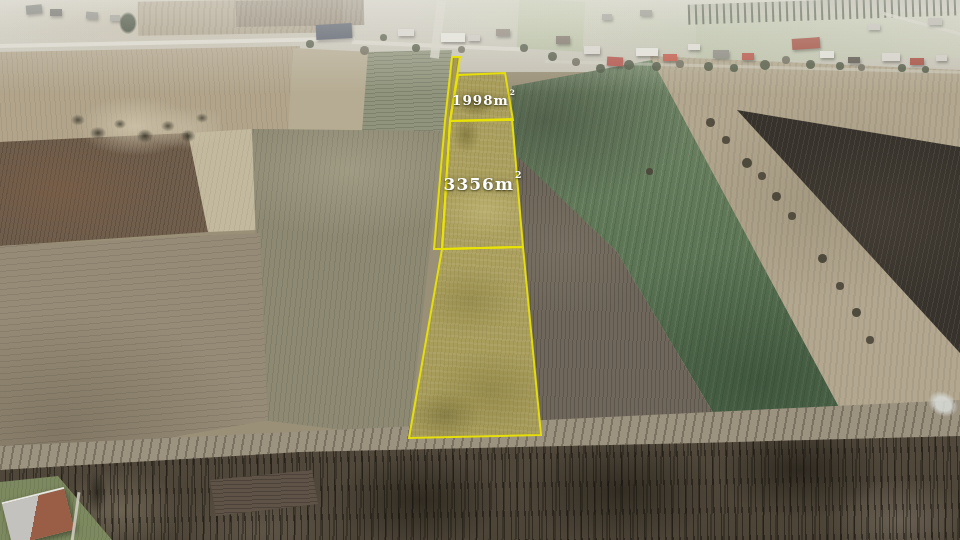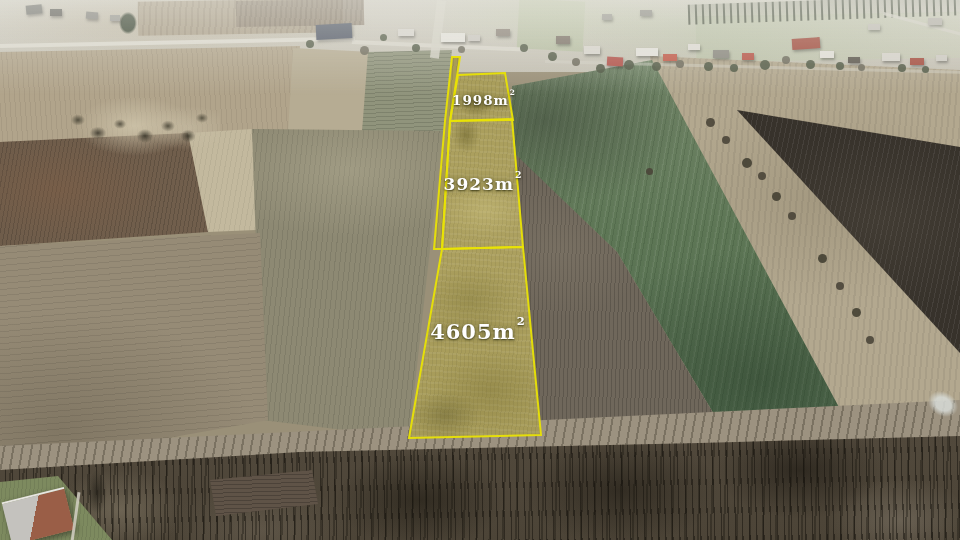--- a/index.html
+++ b/index.html
@@ -268,19 +268,16 @@
     <polygon points="452,57 460,57 450,121 442,249 434,249 445,121" stroke="#e9e304"></polygon>
     <polygon points="458,75 505,73 513,120 450,121" stroke="#e9e304"></polygon>
     <polygon points="450,121 512,119 523,247 442,249" stroke="#e9e304"></polygon>
     <polygon points="442,249 523,247 541,435 409,438" stroke="#e9e304"></polygon>
   </svg>
 
   <div class="area-label l1">
     <span>1998</span><span>m</span><sup>2</sup>
   </div>
   <div class="area-label l2">
-    <span>3923</span><span>m</span><sup>2</sup>
-  </div>
-  <div class="area-label l3">
-    <span>4605</span><span>m</span><sup>2</sup>
+    <span>3356</span><span>m</span><sup>2</sup>
   </div>
 
 </div>
 
 </body></html>

